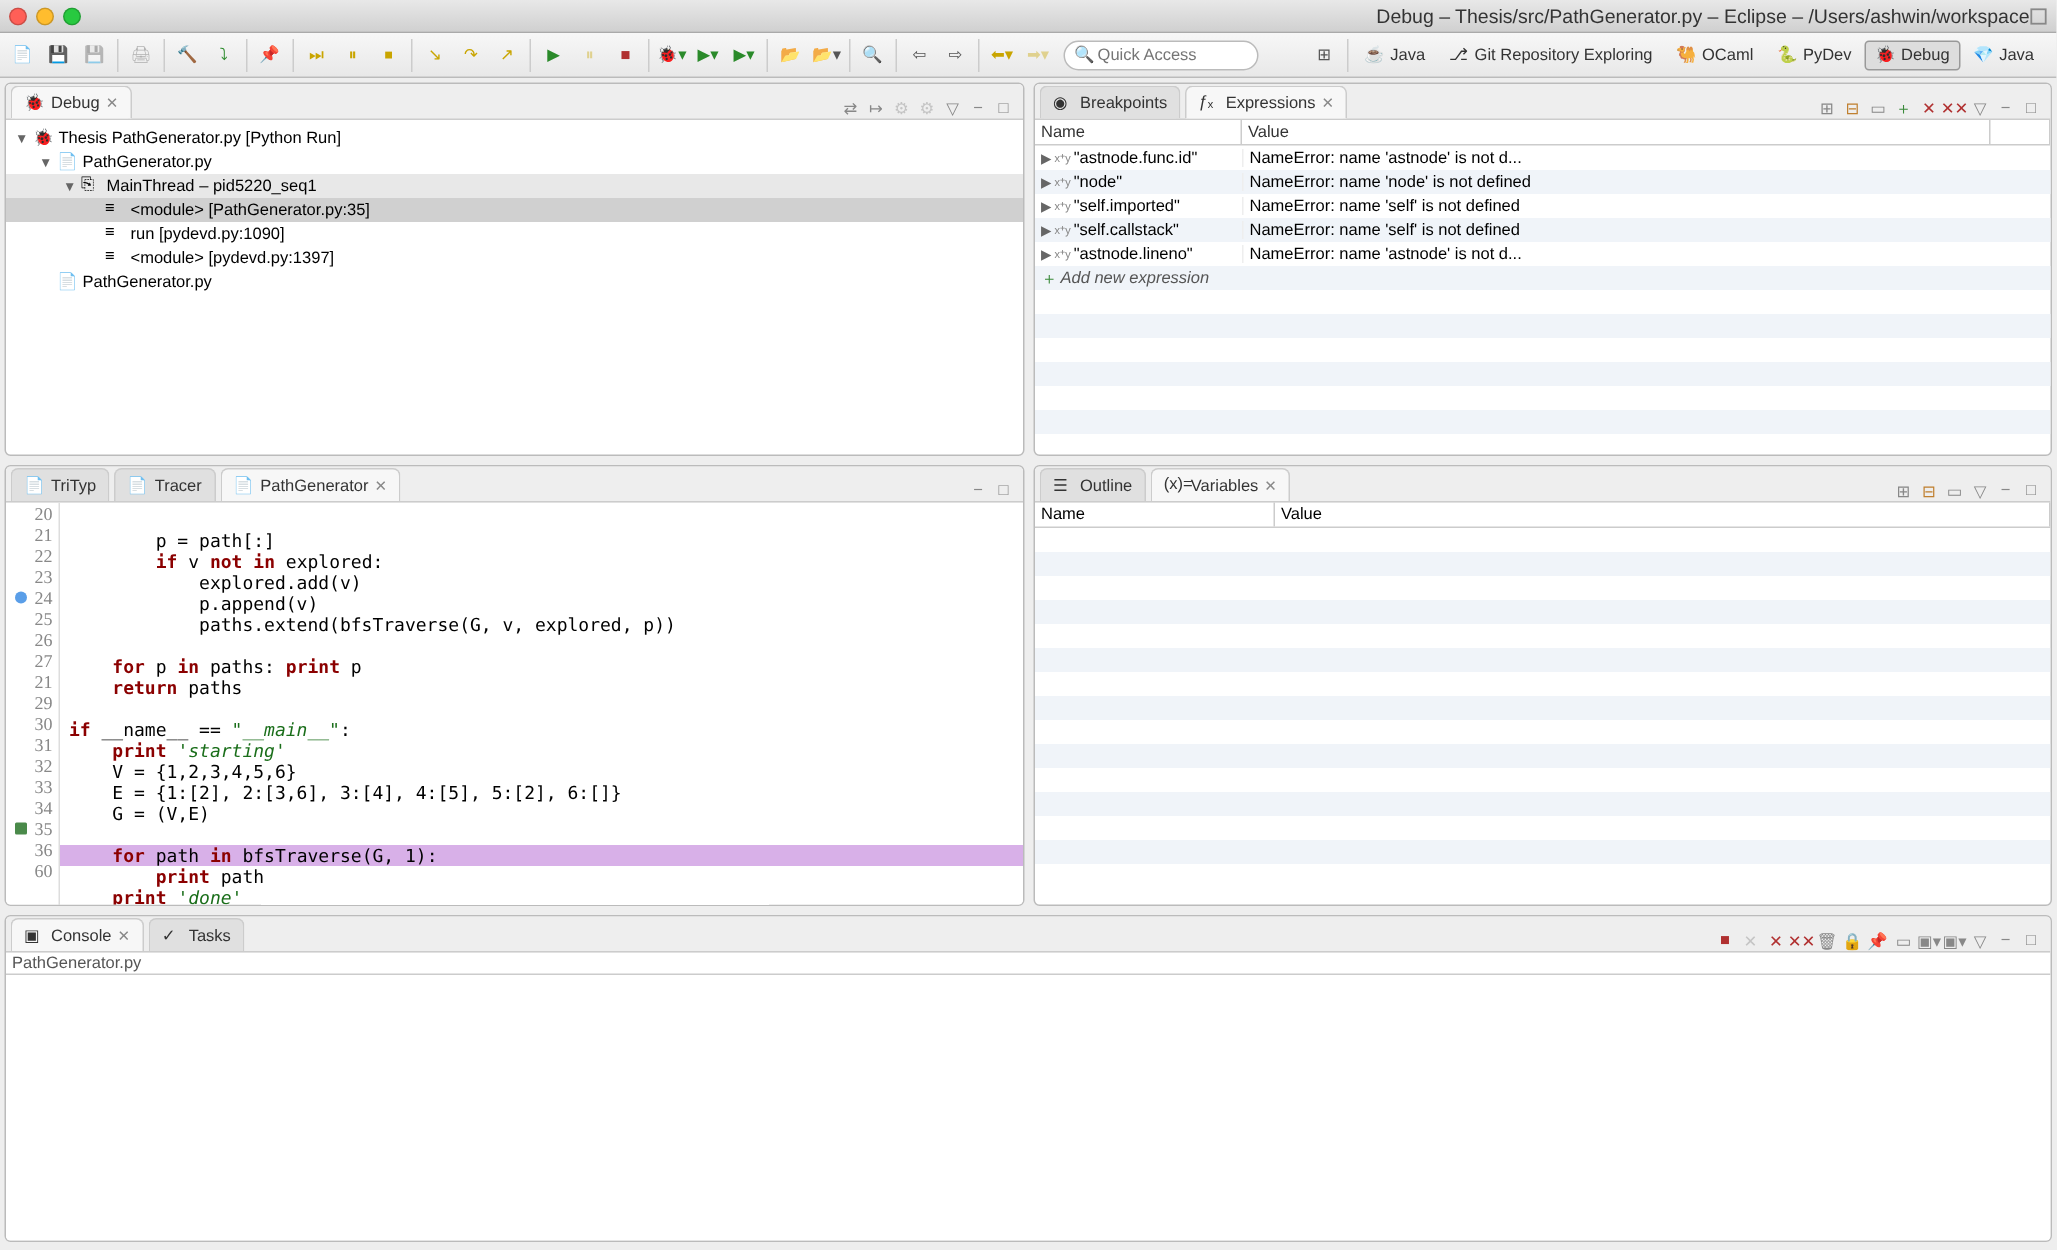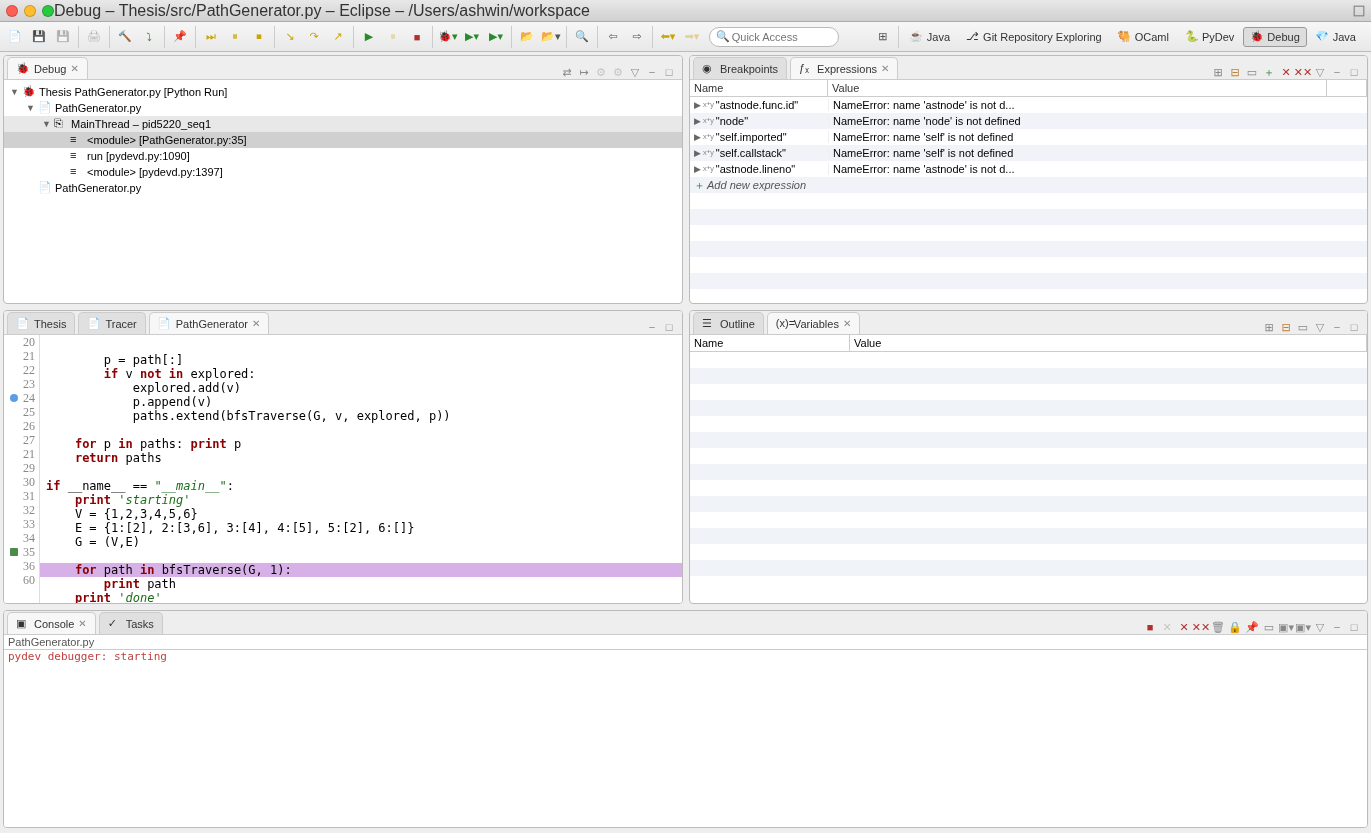--- a/index.html
+++ b/index.html
@@ -3,21 +3,21 @@
 <meta charset="utf-8">
 <style>
   * { box-sizing: border-box; margin: 0; padding: 0; }
   body { font-family: "Lucida Grande", Arial, sans-serif; font-size: 11px; background: #eeeeee; width: 1371px; height: 833px; overflow: hidden; }
   
   
   .titlebar { height: 22px; background: linear-gradient(#e8e8e8,#d0d0d0); display:flex; align-items:center; padding:0 6px; border-bottom:1px solid #aaa; }
   .traffic-lights { display:flex; gap:6px; }
   .traffic-lights span { width:12px; height:12px; border-radius:50%; display:inline-block; border:1px solid rgba(0,0,0,.2);}
   .tl-red{background:#ff5f57;} .tl-yellow{background:#ffbd2e;} .tl-green{background:#28c940;}
-  .titlebar .title { flex:1; text-align:left; font-size:16px; color:#333; }
+  .titlebar .title { flex:1; text-align:right; font-size:13px; color:#333; }
   .titlebar .min-icon { width:12px; height:12px; color:#555;}
 
   
   .main-toolbar { height:30px; background:linear-gradient(#f7f7f7,#e8e8e8); border-bottom:1px solid #bbb; display:flex; align-items:center; padding:0 4px; gap:2px;}
   .main-toolbar .sep { width:1px; height:22px; background:#ccc; margin:0 2px;}
   .tb-btn { width:22px; height:22px; display:flex; align-items:center; justify-content:center; border-radius:3px; color:#555;}
   .tb-btn.green{color:#2a8a2a;}
   .tb-btn.red{color:#b03030;}
   .tb-btn.yellow{color:#c9a500;}
   .tb-btn.blue{color:#3a6da8;}
@@ -349,21 +349,21 @@
           <div class="col-value"></div>
         </div>
       </div>
   </div>
 
   <div class="panel editor-wrap">
     <div class="tab-row" id="editor-tabs">
 
       <div class="tab inactive">
           <span class="ticon">📄</span>
-          <span>Thesis</span>
+          <span>TriTyp</span>
         </div>
         <div class="tab inactive">
           <span class="ticon">📄</span>
           <span>Tracer</span>
         </div>
         <div class="tab">
           <span class="ticon">📄</span>
           <span>PathGenerator</span>
           <span class="close">✕</span>
         </div>
@@ -462,17 +462,16 @@
         <span>▭</span>
         <span>▣▾</span>
         <span>▣▾</span>
         <span>▽</span>
         <span>−</span>
         <span>□</span>
       </div>
     </div>
     <div class="console-header-info">PathGenerator.py</div>
     <div class="console-body console-text" id="console-text">
-        <div class="red">pydev debugger: starting</div>
       </div>
   </div>
 
 </div>
 
 </body></html>

